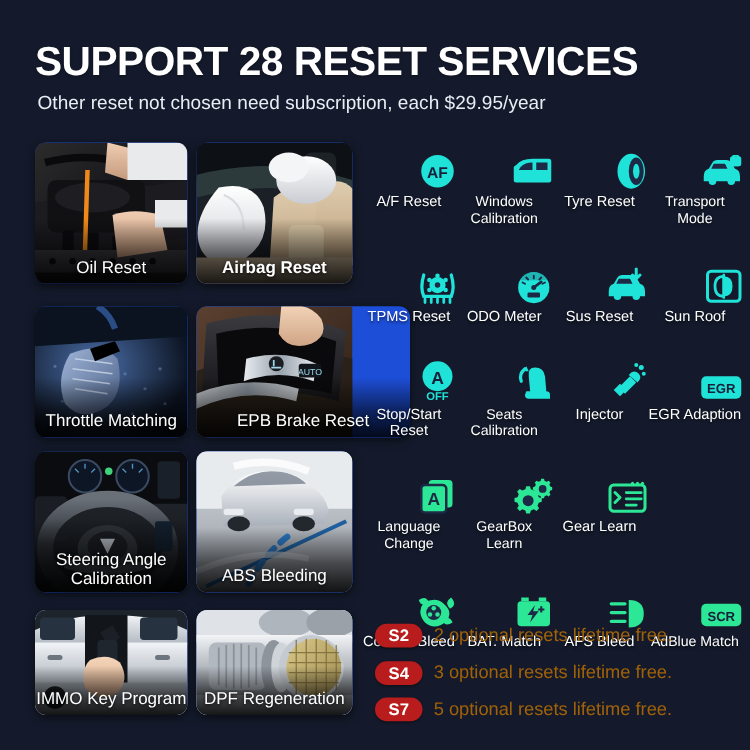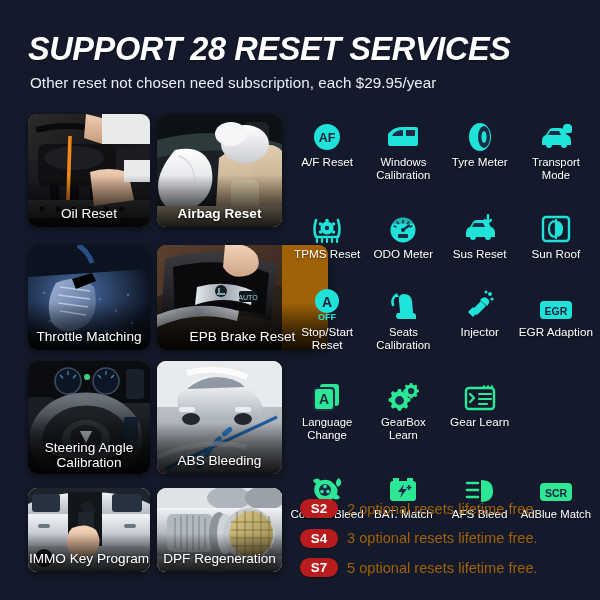--- a/index.html
+++ b/index.html
@@ -16,48 +16,47 @@
       radial-gradient(ellipse 620px 480px at 4% 96%, rgba(6,9,18,.92) 0%, rgba(6,9,18,0) 55%),
       radial-gradient(ellipse 520px 420px at 50% 58%, rgba(22,29,50,.75) 0%, rgba(22,29,50,0) 70%),
       linear-gradient(118deg,#181d2e 0%,#1b2votes 0%,#1c2337 26%,#243053 56%,#2c3a61 78%,#24314f 100%);
   }
   
   .title{
     position:absolute;left:28px;top:33px;
     font-size:32.5px;font-weight:bold;color:#ffffff;
     letter-spacing:-0.4px;line-height:1;
     text-shadow:0 1px 2px rgba(0,0,0,.35);
-    font-style:italic;
   }
   .subtitle{
     position:absolute;left:30px;top:74px;
     font-size:15.2px;color:#e9edf5;letter-spacing:.05px;
   }
   
   .tile{
     position:absolute;border-radius:9px;overflow:hidden;
     box-shadow:0 2px 7px rgba(0,0,0,.55);
-    background:#a16207;
+    background:#1d4ed8;
   }
   .tile .photo{position:absolute;inset:0;}
   .tile .shade{
     position:absolute;left:0;right:0;bottom:0;height:46%;
     background:linear-gradient(to top,rgba(0,0,0,.88) 0%,rgba(0,0,0,.55) 45%,rgba(0,0,0,0) 100%);
   }
   .tile .cap{
     position:absolute;left:0;right:0;bottom:6px;
     text-align:center;color:#fff;font-size:13.6px;line-height:15px;
     text-shadow:0 1px 3px rgba(0,0,0,.9);
   }
   .tile .cap.two{bottom:4px;}
   
   .icongrid{position:absolute;left:289px;top:112px;width:305px;}
   .irow{display:flex;}
   .icell{width:76.25px;text-align:center;}
-  .ibox{height:40px;display:flex;align-items:flex-end;justify-content:center;}
+  .ibox{height:40px;display:flex;align-items:flex-end;justify-content:flex-end;}
   .ilabel{
     margin-top:4px;font-size:11.7px;line-height:12.8px;color:#ffffff;
     text-shadow:0 1px 2px rgba(0,0,0,.55);
   }
   .ilabel.sm{font-size:11.3px;}
   svg{display:block;}
   
   .slist{position:absolute;left:300px;top:496px;}
   .srow{display:flex;align-items:center;height:25px;margin-bottom:4.5px;}
   .sbadge{
@@ -393,21 +392,21 @@
         <div class="ilabel sm">Windows Calibration</div>
       </div>
       <div class="icell">
         <div class="ibox">
           <svg width="26" height="30" viewBox="0 0 26 30">
             <ellipse cx="13" cy="15" rx="11" ry="14" fill="#1fe3d8"></ellipse>
             <ellipse cx="17" cy="15" rx="6" ry="11" fill="#1d2a45"></ellipse>
             <ellipse cx="17" cy="15" rx="2.6" ry="6" fill="#1fe3d8"></ellipse>
           </svg>
         </div>
-        <div class="ilabel">Tyre Meter</div>
+        <div class="ilabel">Tyre Reset</div>
       </div>
       <div class="icell">
         <div class="ibox">
           <svg width="34" height="28" viewBox="0 0 34 28">
             <path d="M3 17 q0 -5 4 -6 l3 -5 q1 -2 4 -2 h7 q3 0 4 2 l3 5 q4 1 4 6 v4 h-4 a3 3 0 0 1 -6 0 h-9 a3 3 0 0 1 -6 0 h-4 Z" fill="#1fe3d8"></path>
             <path d="M11 7 h9 l2 4 h-13 Z" fill="#1d2a45"></path>
             <rect x="24" y="1" width="9" height="8" rx="2" fill="#1fe3d8"></rect>
             <path d="M26 3 a2.5 3 0 0 1 5 0 v2" fill="none" stroke="#1fe3d8" stroke-width="1.8"></path>
             <rect x="25" y="3" width="7" height="6" rx="1.5" fill="#1fe3d8"></rect>
           </svg>

